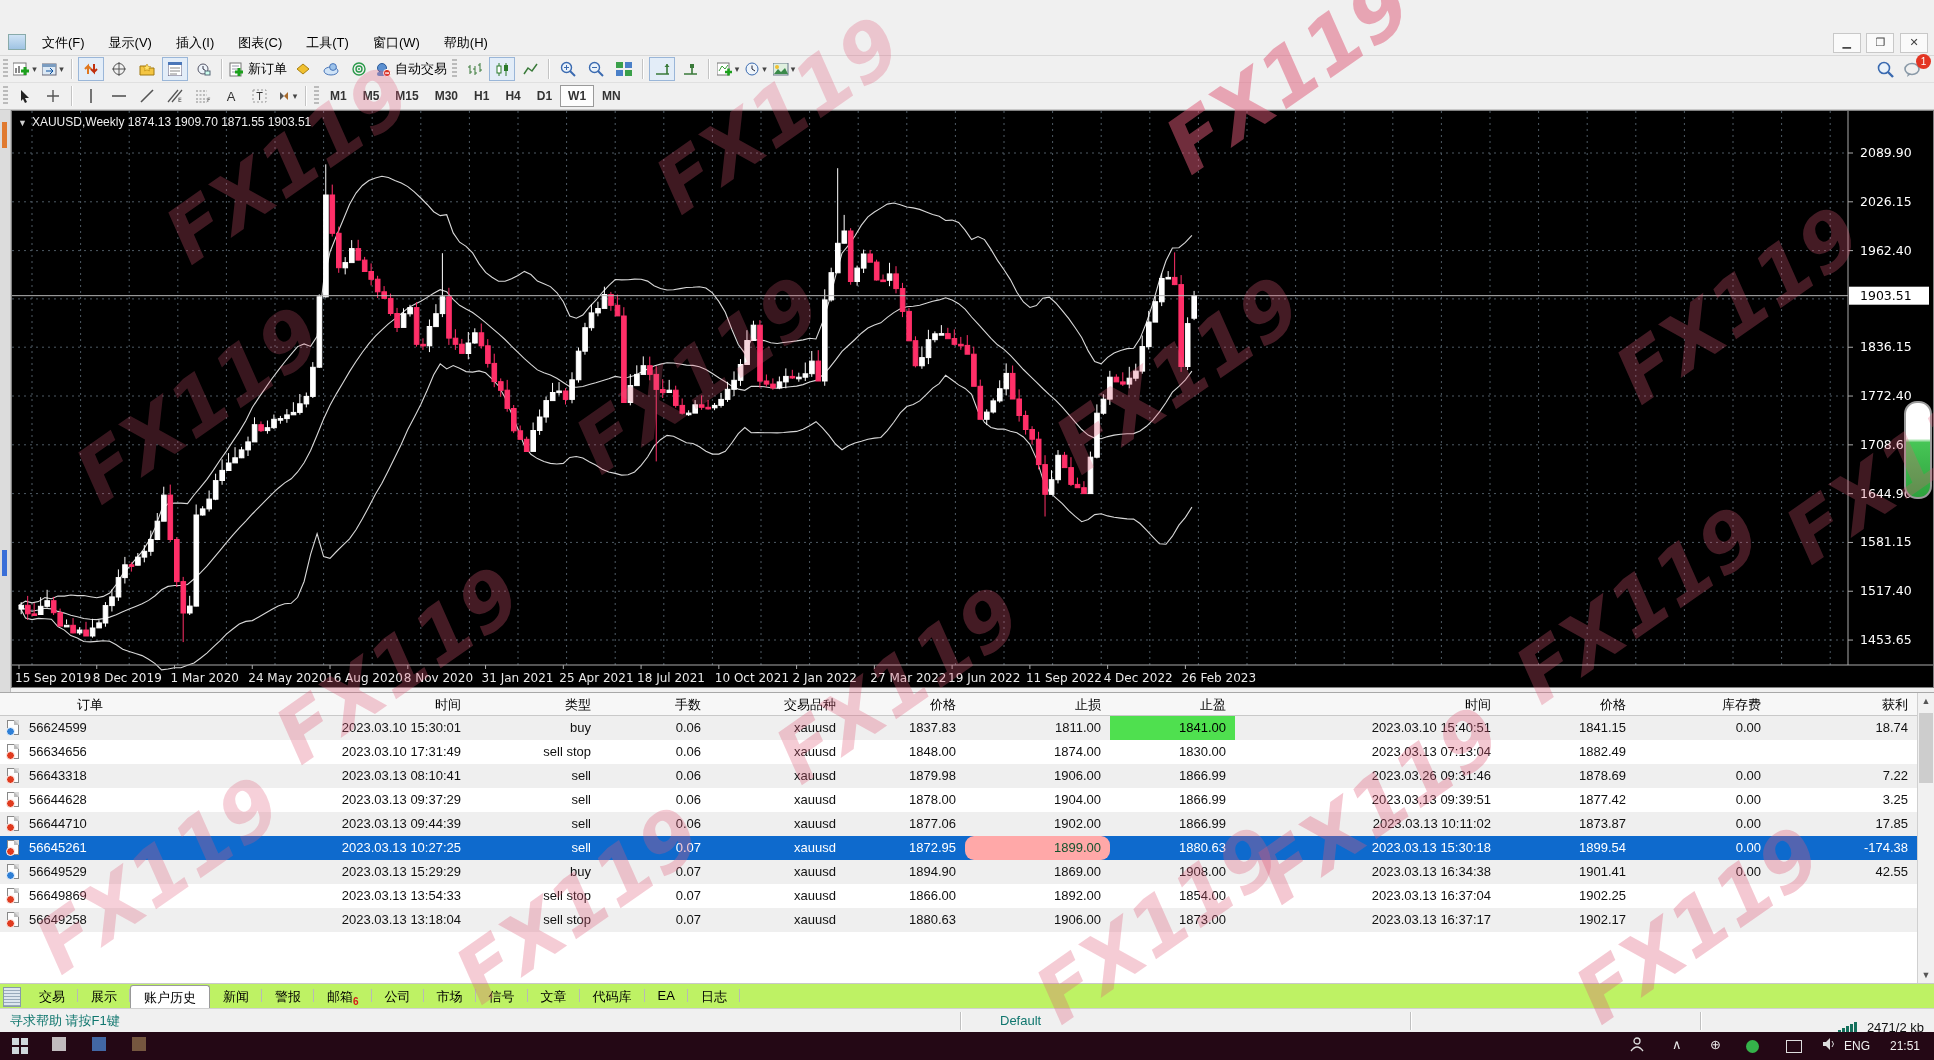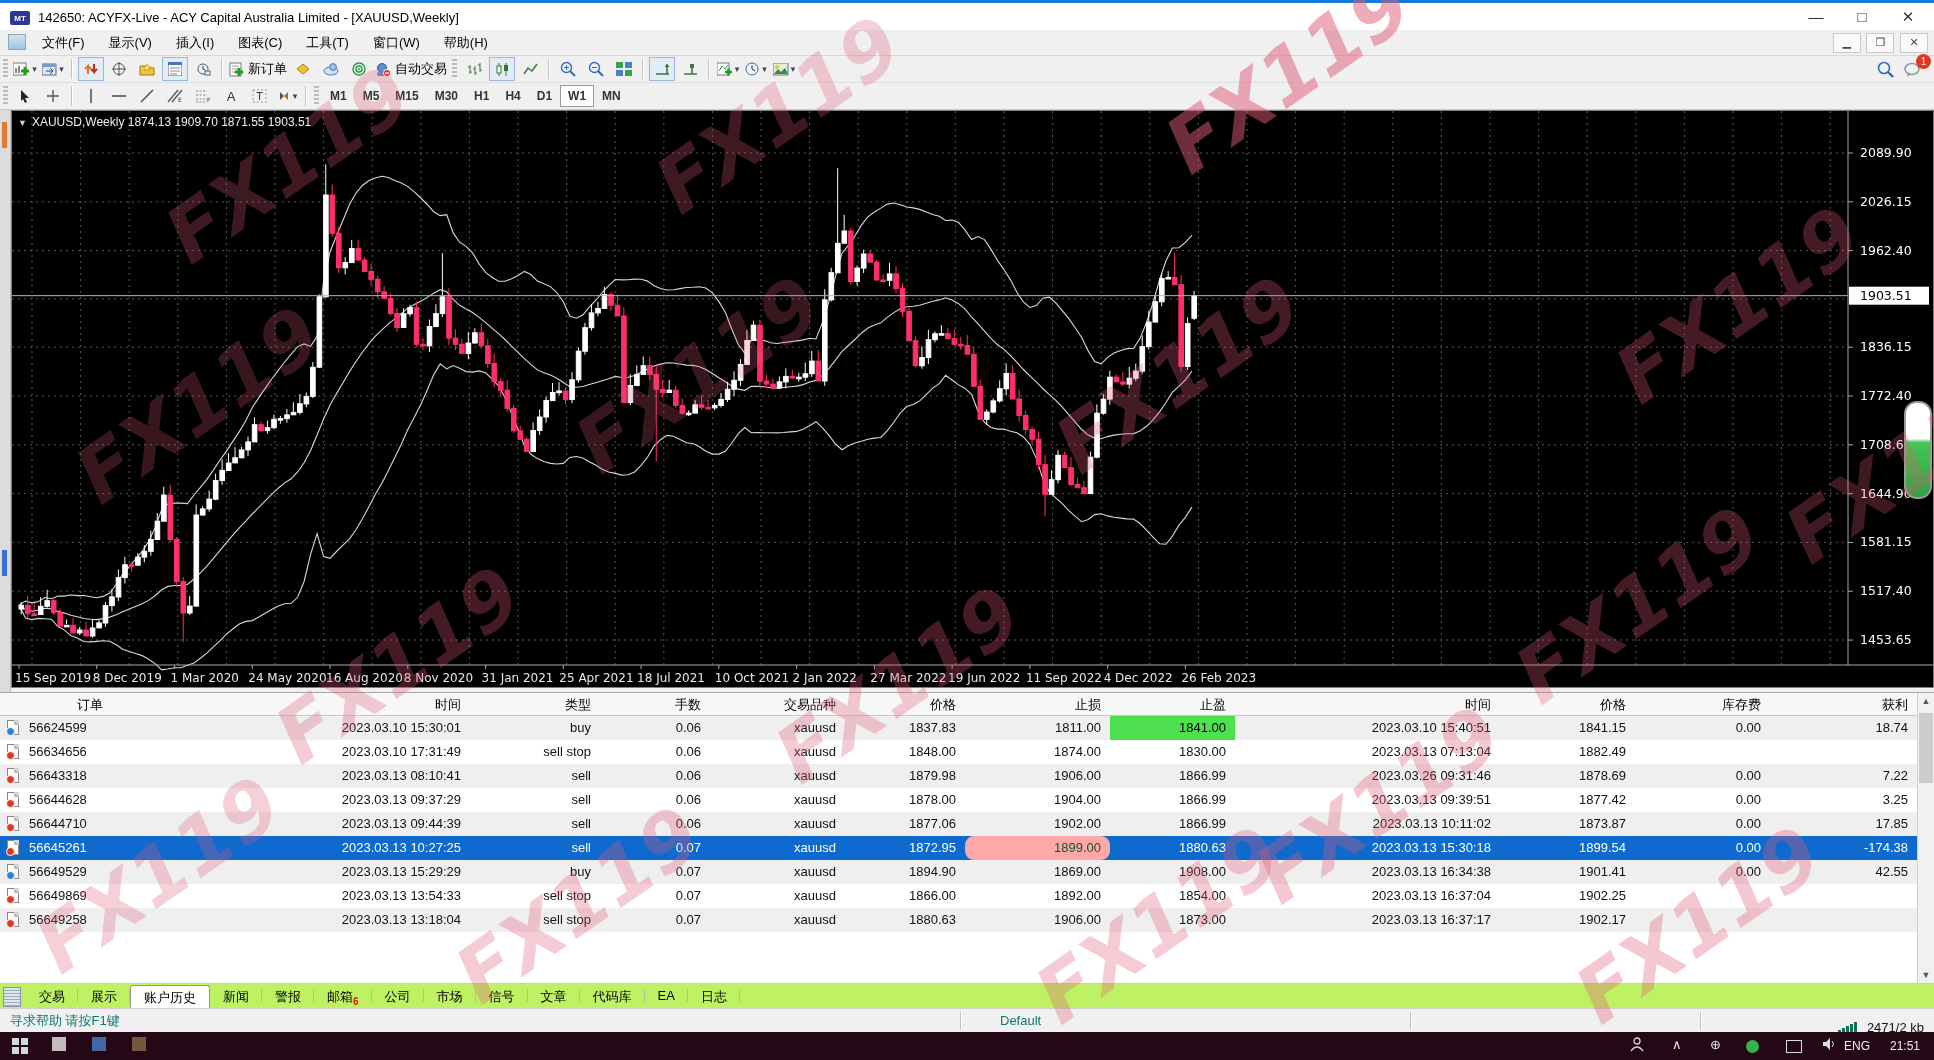--- a/index.html
+++ b/index.html
@@ -87,27 +87,20 @@
   
   .wm{position:absolute;font-weight:bold;font-style:italic;color:#e05a78;pointer-events:none;z-index:40;
       font-family:"DejaVu Sans",sans-serif;transform:rotate(-35deg);}
   svg text{font-family:"DejaVu Sans",sans-serif;}
 </style>
 </head>
 <body>
 
 <div id="app">
 
-  <div id="titlebar">
-    <div class="appico">MT</div>
-    <div class="ttext">142650: ACYFX-Live - ACY Capital Australia Limited - [XAUUSD,Weekly]</div>
-    <div class="winbtn" style="right:96px;">—</div>
-    <div class="winbtn" style="right:50px;">□</div>
-    <div class="winbtn" style="right:4px;">✕</div>
-  </div>
 
   <div id="menubar">
     <div class="mico"></div>
     <div id="menuitems" style="position:absolute;left:30px;top:0;"><span class="menuitem">文件(F)</span><span class="menuitem">显示(V)</span><span class="menuitem">插入(I)</span><span class="menuitem">图表(C)</span><span class="menuitem">工具(T)</span><span class="menuitem">窗口(W)</span><span class="menuitem">帮助(H)</span></div>
     <div id="mdibtns">
       <span class="mdib">▁</span>
       <span class="mdib">❐</span>
       <span class="mdib">✕</span>
     </div>
   </div>

